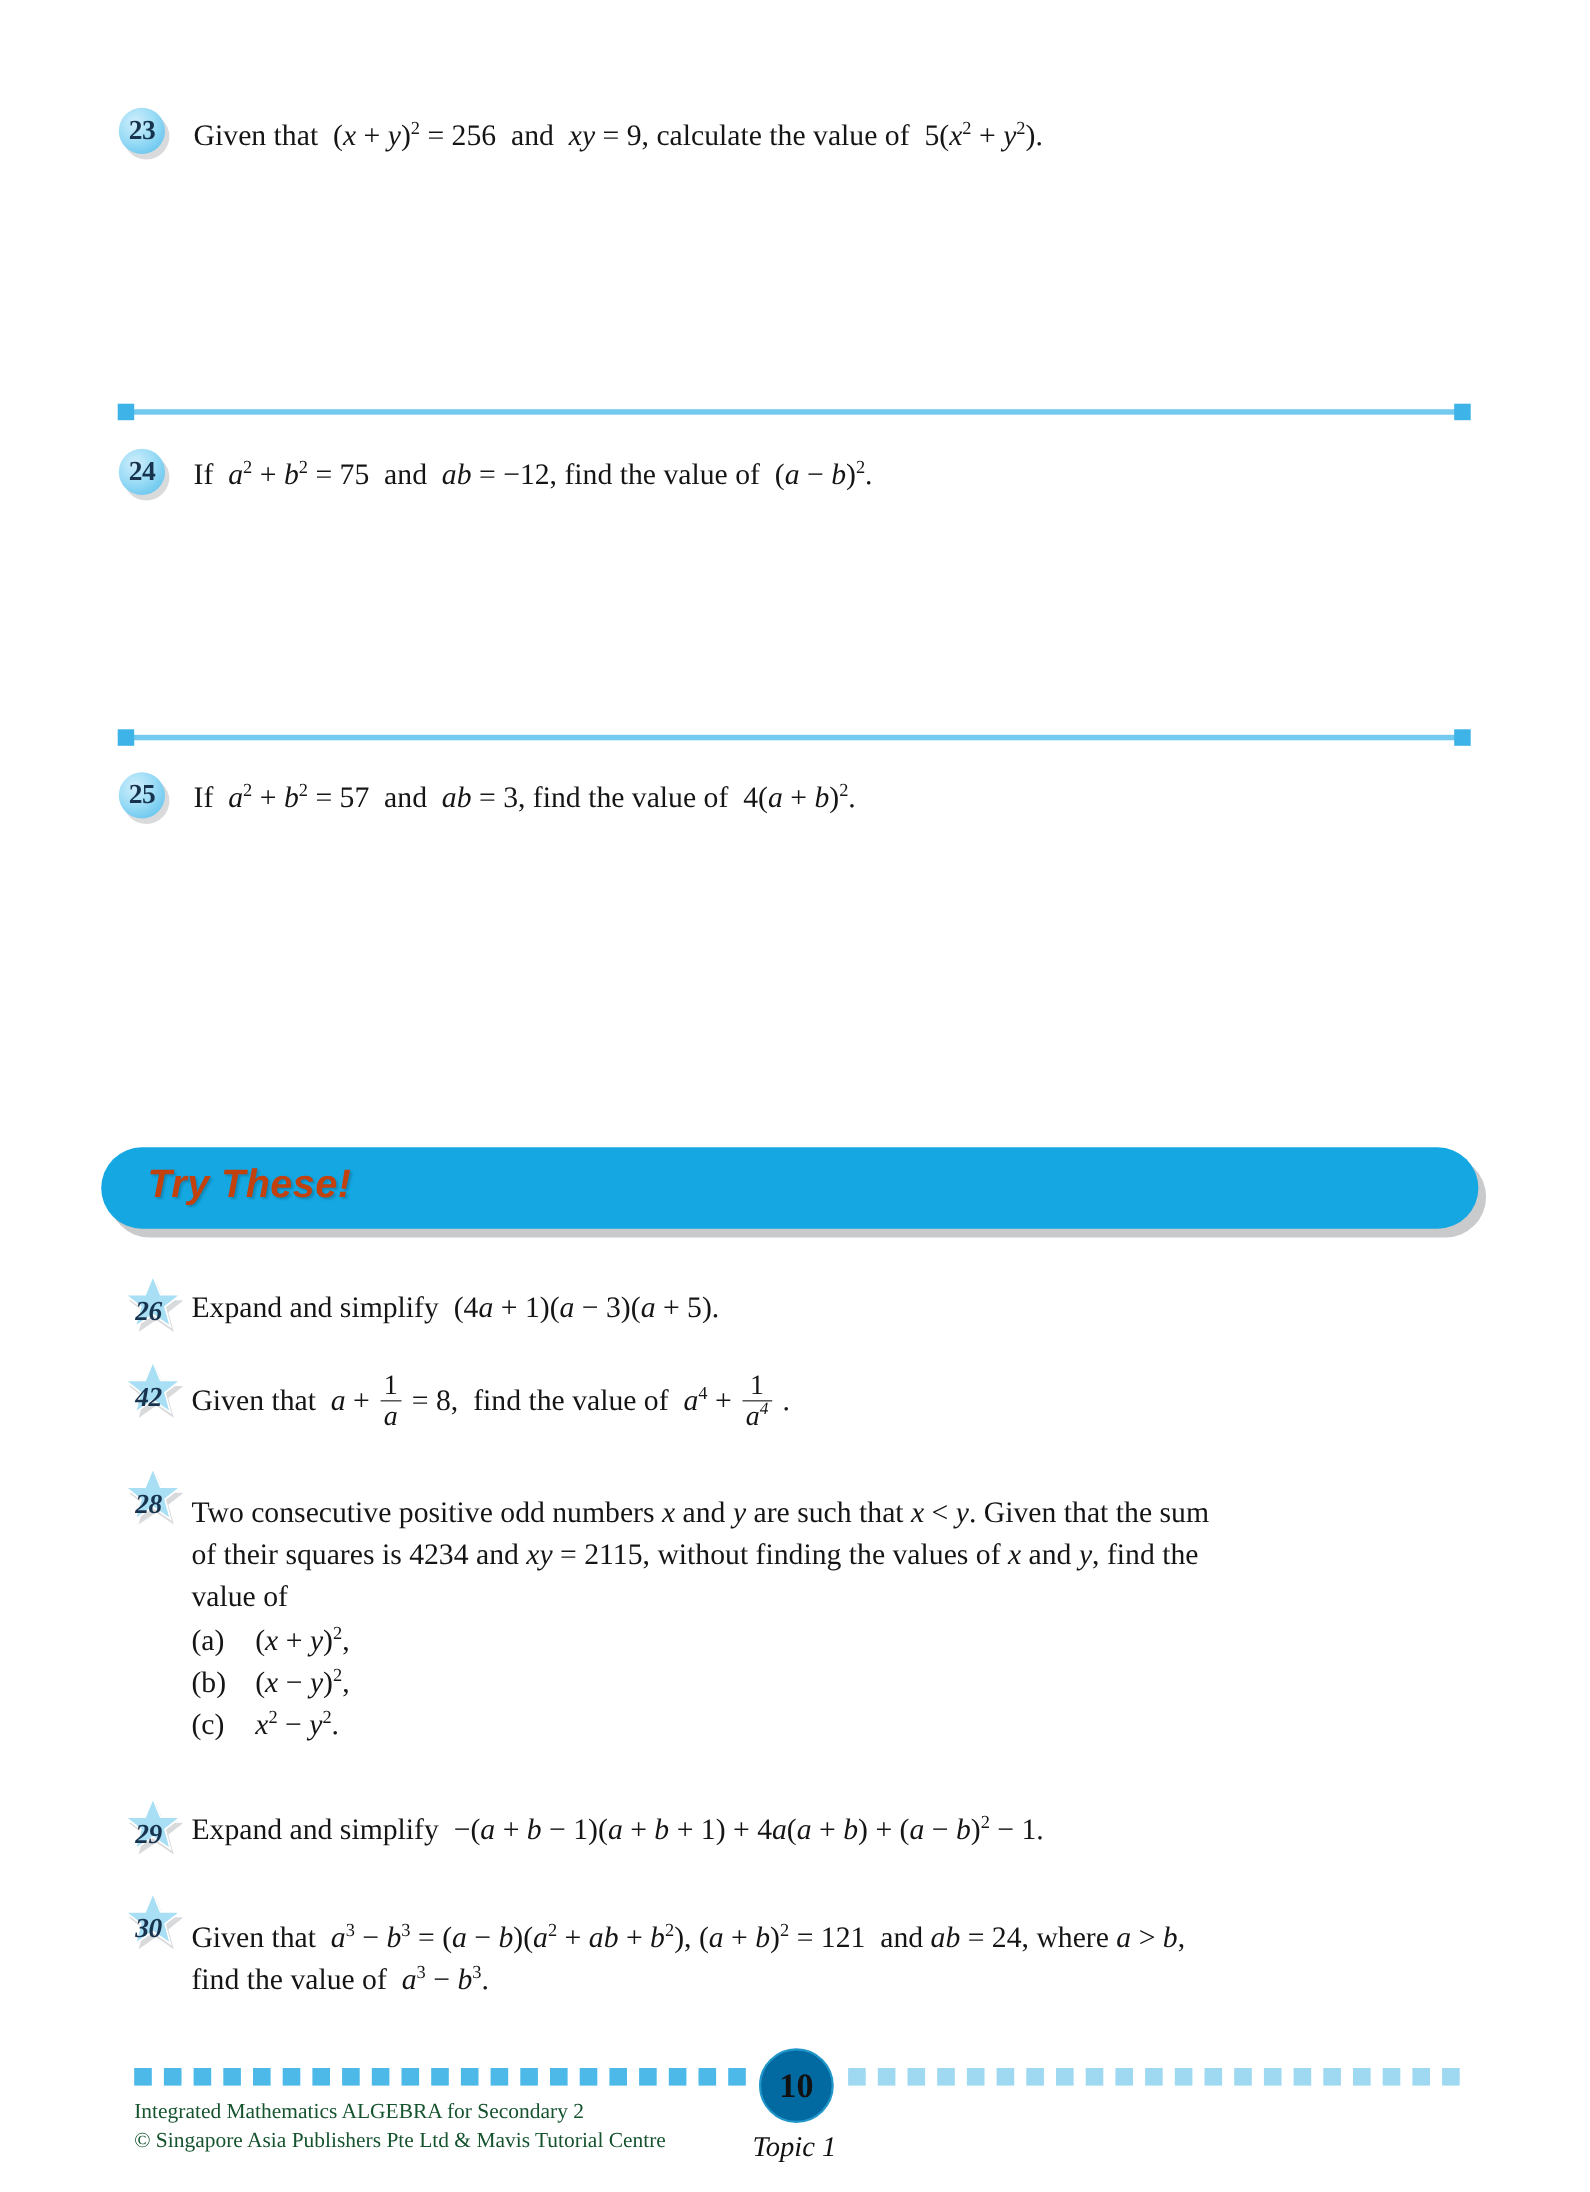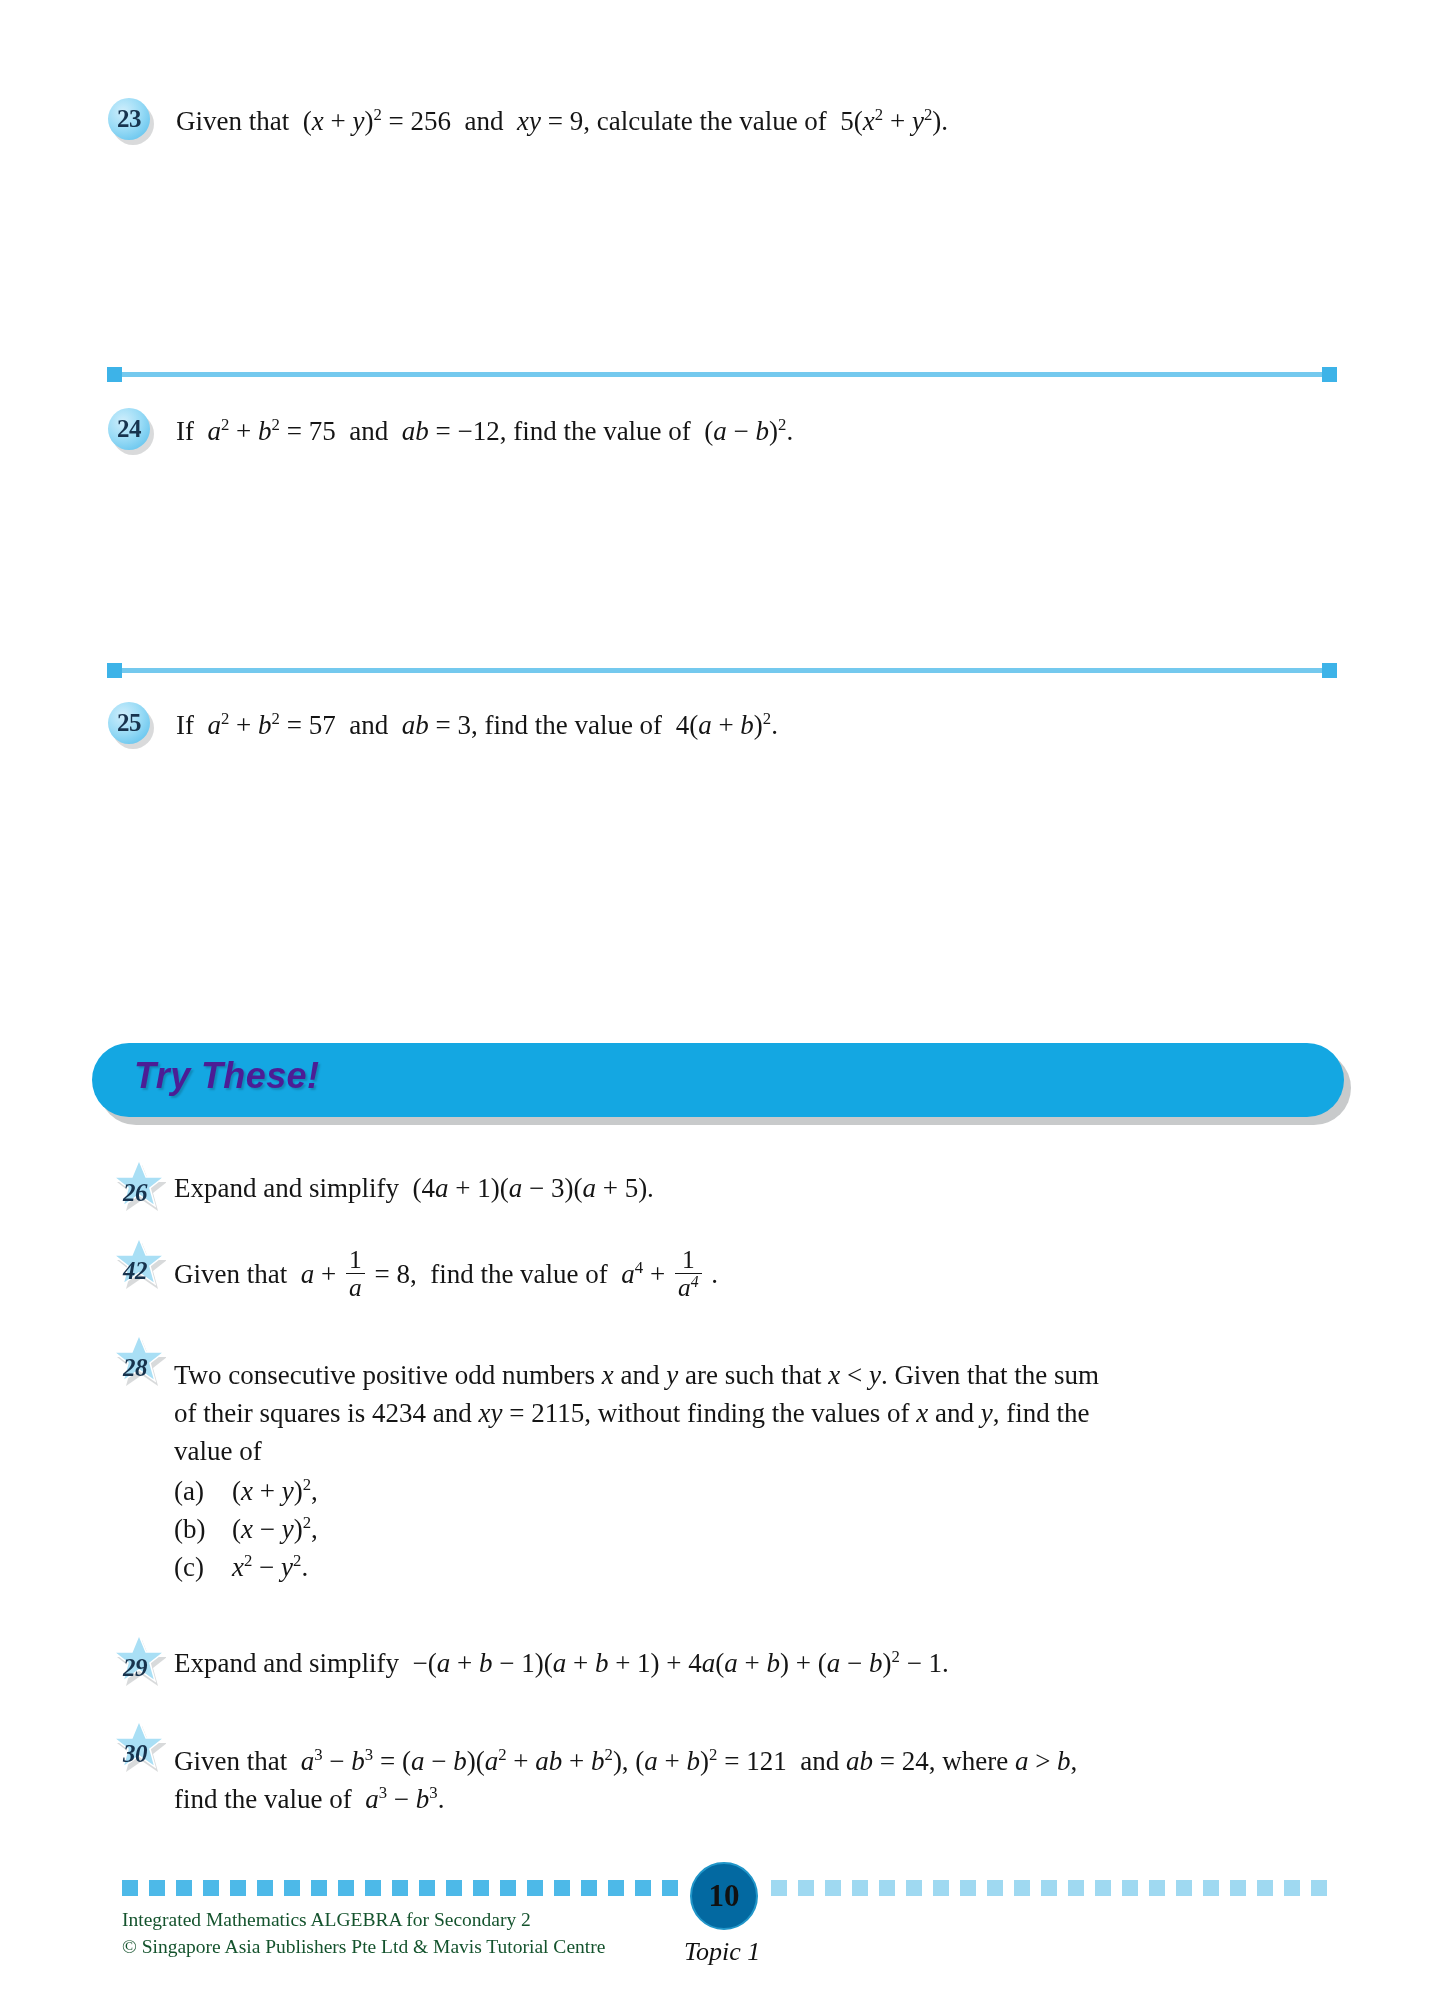--- a/index.html
+++ b/index.html
@@ -141,21 +141,21 @@
   }
   .banner .label {
     position: absolute;
     left: 42px; top: 0;
     height: 66px;
     display: flex; align-items: center;
     font-family: "Liberation Sans", sans-serif;
     font-weight: bold;
     font-style: italic;
     font-size: 36px;
-    color: #4c1d95;
+    color: #c2410c;
     letter-spacing: 0.4px;
     text-shadow: 2px 2px 2px rgba(0,0,0,.18);
   }
 
   
   .sublist { margin-top: 2px; }
   .sublist .row { display: flex; line-height: 38px; }
   .sublist .lbl { width: 58px; flex: 0 0 58px; }
 
   
@@ -195,21 +195,21 @@
     font-style: italic;
     font-size: 26px;
     color: #111;
   }
 </style>
 </head>
 <body>
 
 <div class="page">
 
-  <div class="q-row" style="left:108px; top:98px; width:1230px;">
+  <div class="q-row" style="left:108px; top:98px; width:1230px;align-items:center;">
     <div class="badge-circle">
       <div class="disc"></div>
       <div class="num">23</div>
     </div>
     <div class="q-text">
       <span>Given that</span>&nbsp;
       <span>(<i class="v">x</i> + <i class="v">y</i>)<sup>2</sup> = 256</span>&nbsp;
       <span>and</span>&nbsp;
       <span><i class="v">xy</i> = 9,</span>
       <span>calculate the value of</span>&nbsp;

